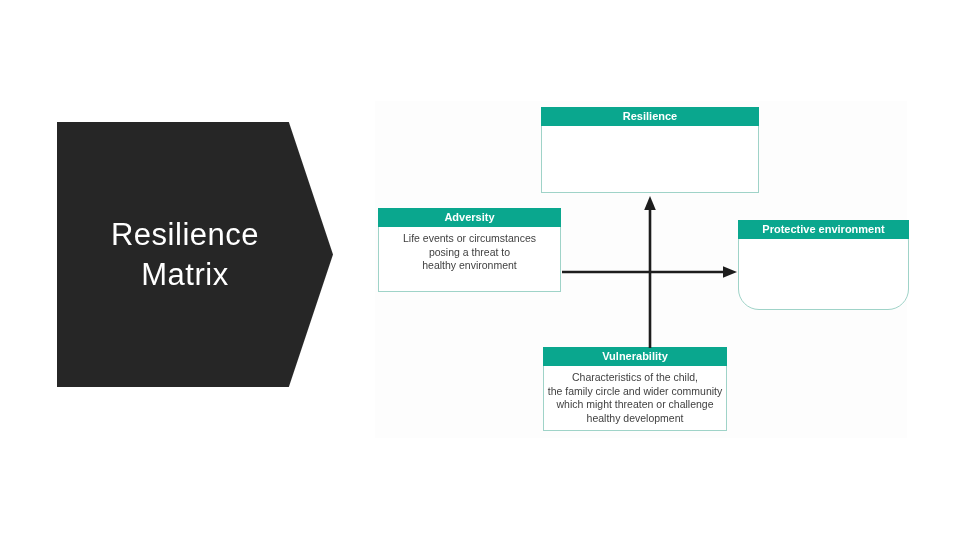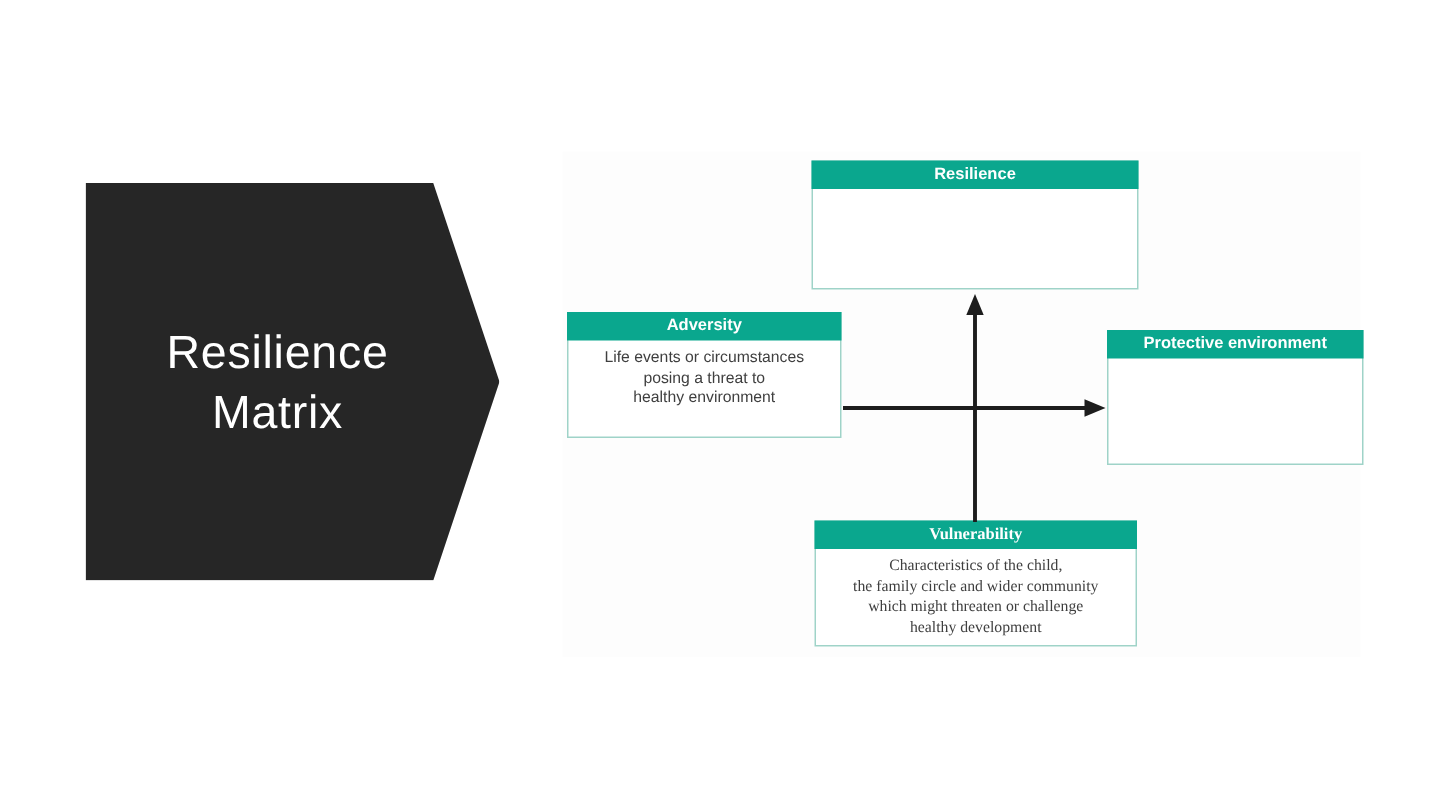--- a/index.html
+++ b/index.html
@@ -62,21 +62,21 @@
     color: #3f3f3f;
     font-size: 10.5px;
     line-height: 13.5px;
     padding-top: 5px;
     white-space: pre-line;
   }
 
   .box-resilience    { left: 541px; top: 107px; width: 218px; height: 86px; }
   .box-adversity     { left: 378px; top: 222px; width: 183px; height: 84px; }
   .box-protective    { left: 738px; top: 220px; width: 171px; height: 90px; }
-  .box-vulnerability { left: 543px; top: 347px; width: 215px; height: 84px; font-family: Liberation Serif, serif; }
+  .box-vulnerability { left: 543px; top: 347px; width: 184px; height: 84px; }
 
   
   .axes-svg {
     position: absolute;
     left: 555px; top: 190px;
     width: 200px; height: 165px;
   }
 </style>
 </head>
 <body>
@@ -92,21 +92,21 @@
     <div class="box-header">Resilience</div>
   </div>
 
   <div class="box box-adversity" style="left:3px; top:107px;">
     <div class="box-header">Adversity</div>
     <div class="box-body">Life events or circumstances
 posing a threat to
 healthy environment</div>
   </div>
 
-  <div class="box box-protective" style="left:363px; top:119px;">
+  <div class="box box-protective" style="left:363px; top:119px;border-radius:21px;">
     <div class="box-header">Protective environment</div>
   </div>
 
   <div class="box box-vulnerability" style="left:168px; top:246px;">
     <div class="box-header">Vulnerability</div>
     <div class="box-body">Characteristics of the child,
 the family circle and wider community
 which might threaten or challenge
 healthy development</div>
   </div>

